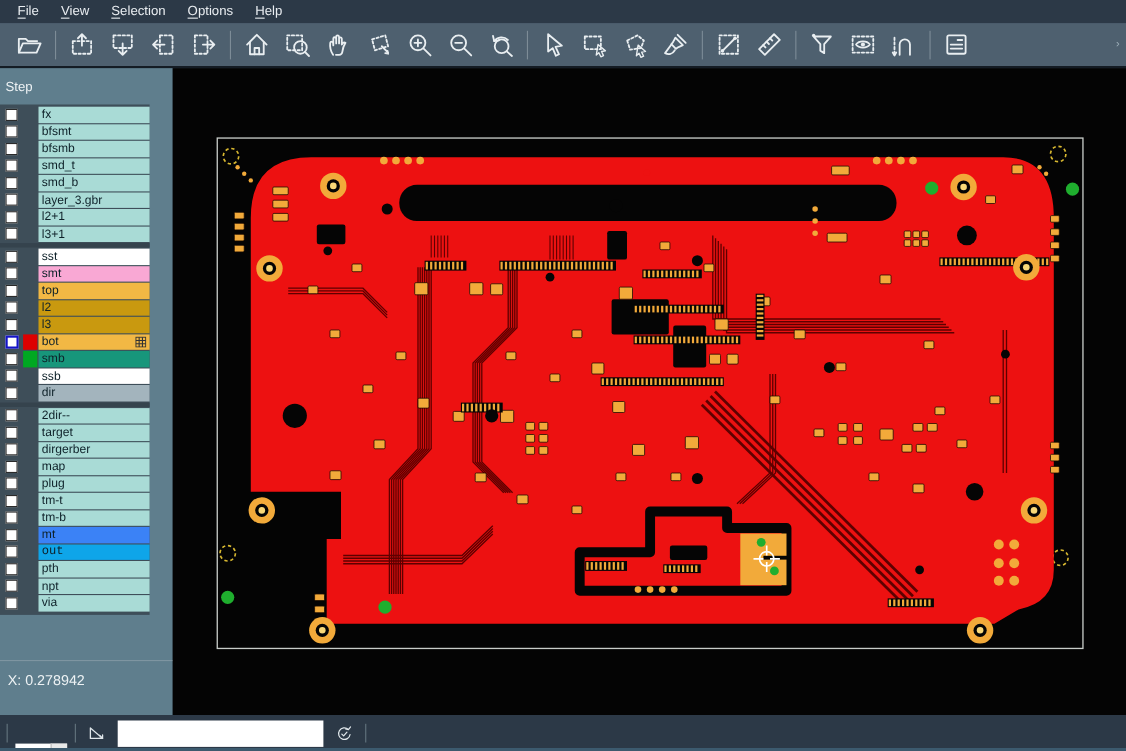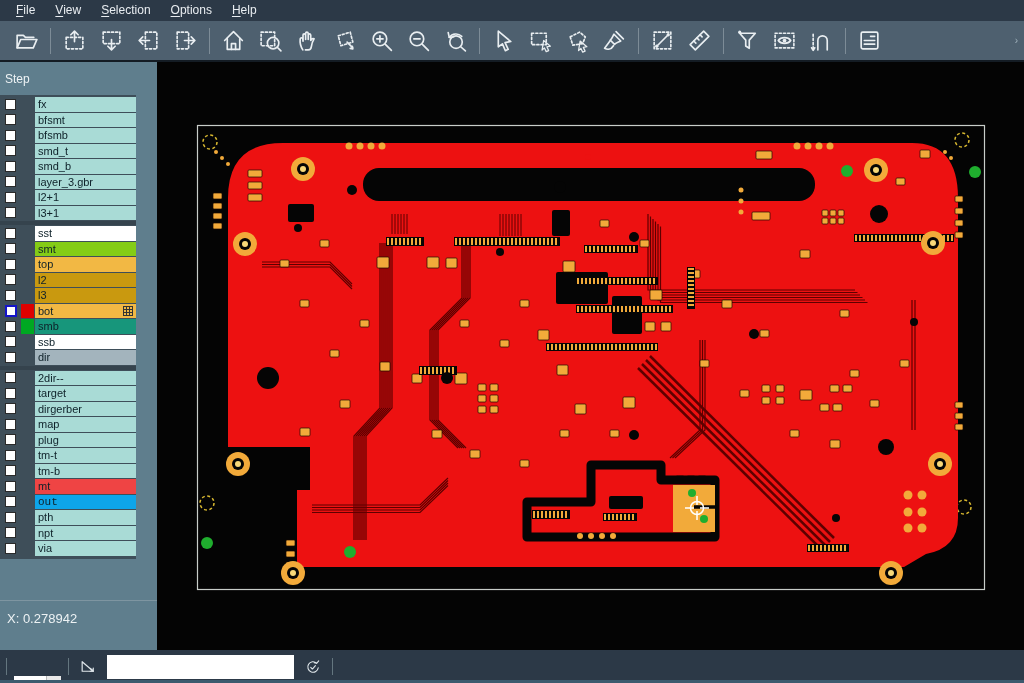--- a/index.html
+++ b/index.html
@@ -288,21 +288,21 @@
             <span class="cb"></span>
           </span>
           <span class="swatch"></span>
           <span class="lbl" style="background: rgb(255, 255, 255);">sst</span>
         </div>
         <div class="lrow">
           <span class="cb-cell">
             <span class="cb"></span>
           </span>
           <span class="swatch"></span>
-          <span class="lbl" style="background: #84cc16;">smt</span>
+          <span class="lbl" style="background: #f9a8d4;">smt</span>
         </div>
         <div class="lrow">
           <span class="cb-cell">
             <span class="cb"></span>
           </span>
           <span class="swatch"></span>
           <span class="lbl" style="background: rgb(242, 184, 68);">top</span>
         </div>
         <div class="lrow">
           <span class="cb-cell">
@@ -399,21 +399,21 @@
             <span class="cb"></span>
           </span>
           <span class="swatch"></span>
           <span class="lbl" style="background: rgb(169, 219, 214);">tm-b</span>
         </div>
         <div class="lrow">
           <span class="cb-cell">
             <span class="cb"></span>
           </span>
           <span class="swatch"></span>
-          <span class="lbl" style="background: #ef4444;">mt</span>
+          <span class="lbl" style="background: #3b82f6;">mt</span>
         </div>
         <div class="lrow">
           <span class="cb-cell">
             <span class="cb"></span>
           </span>
           <span class="swatch"></span>
           <span class="lbl" style="background: #0ea5e9; font-family: Liberation Mono, monospace;">out</span>
         </div>
         <div class="lrow">
           <span class="cb-cell">

